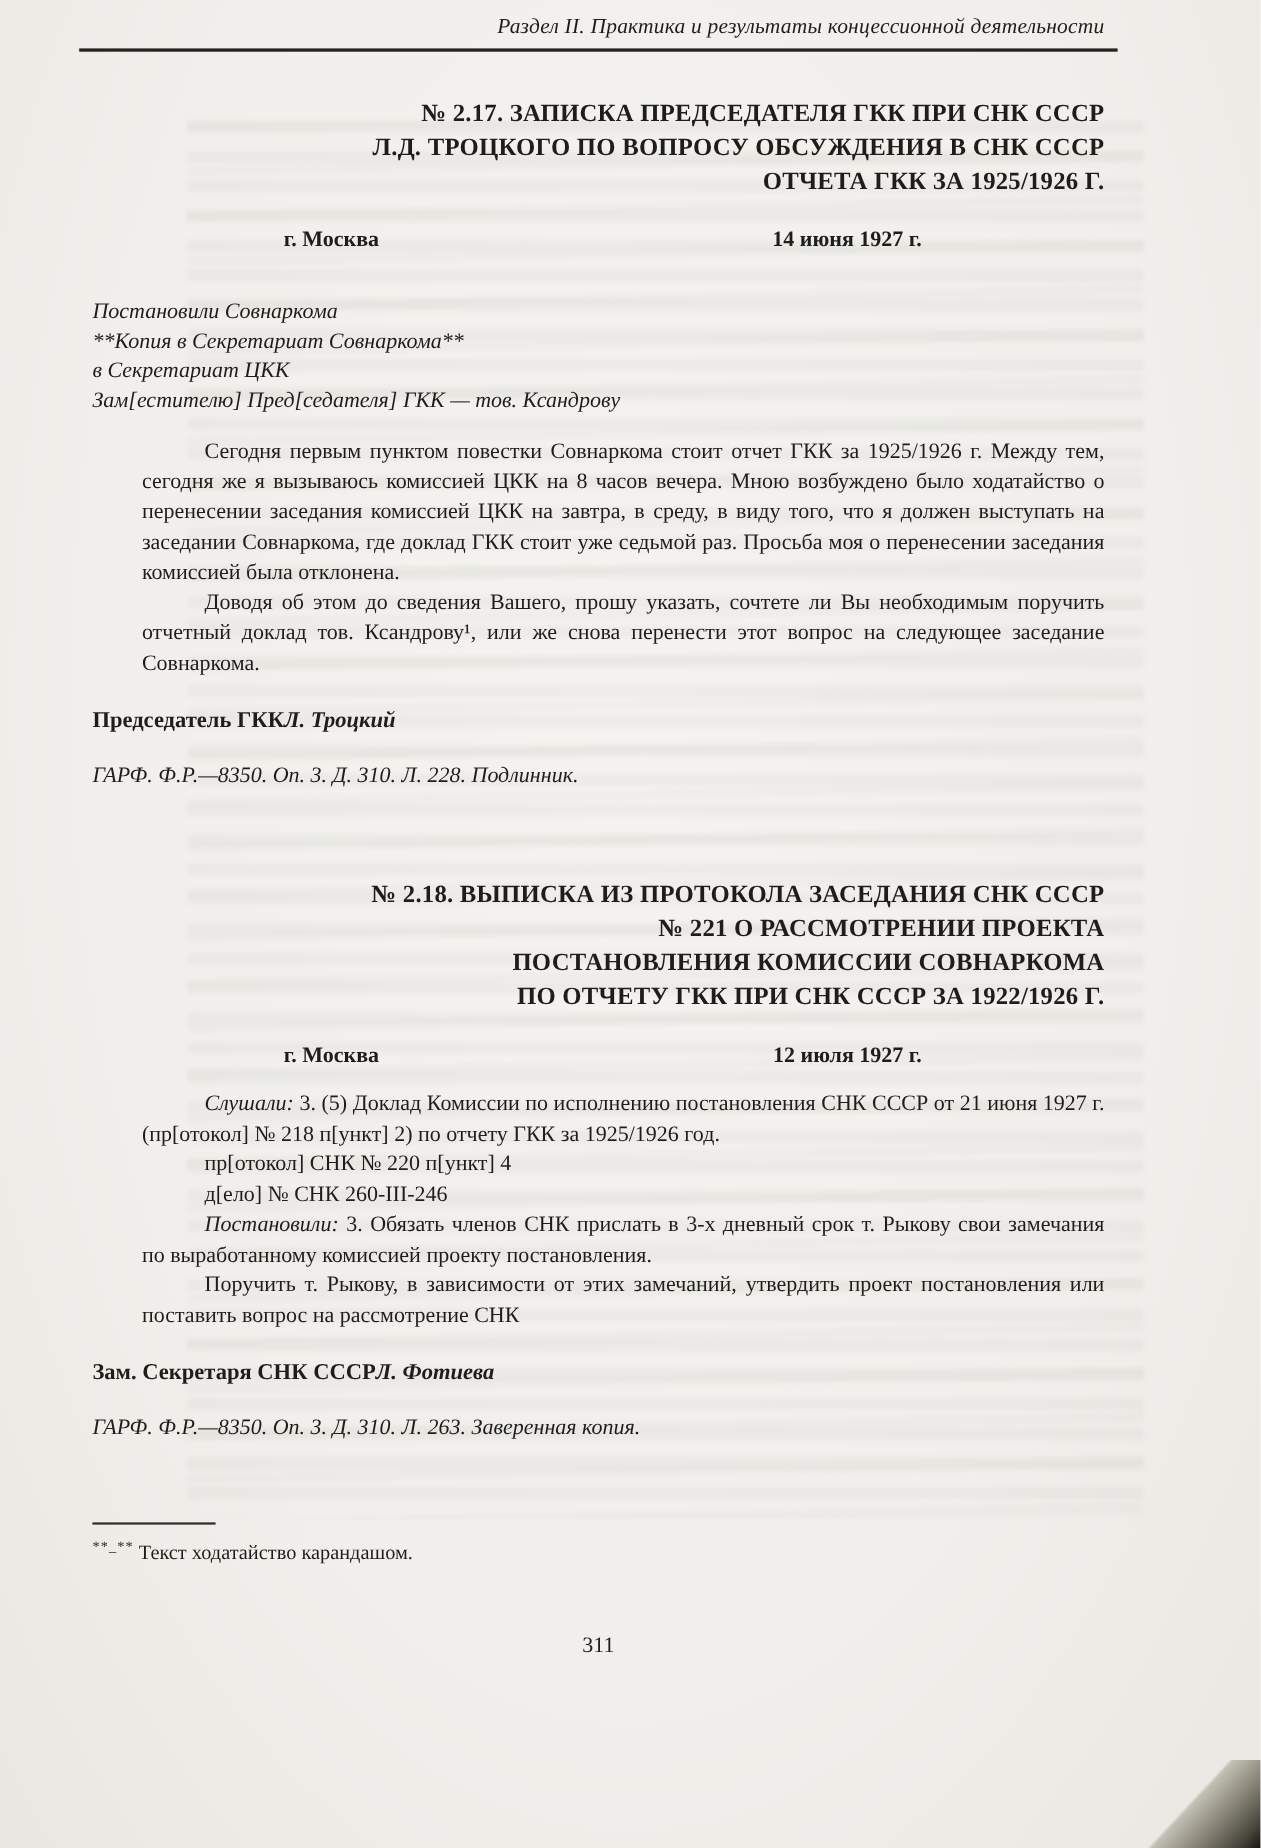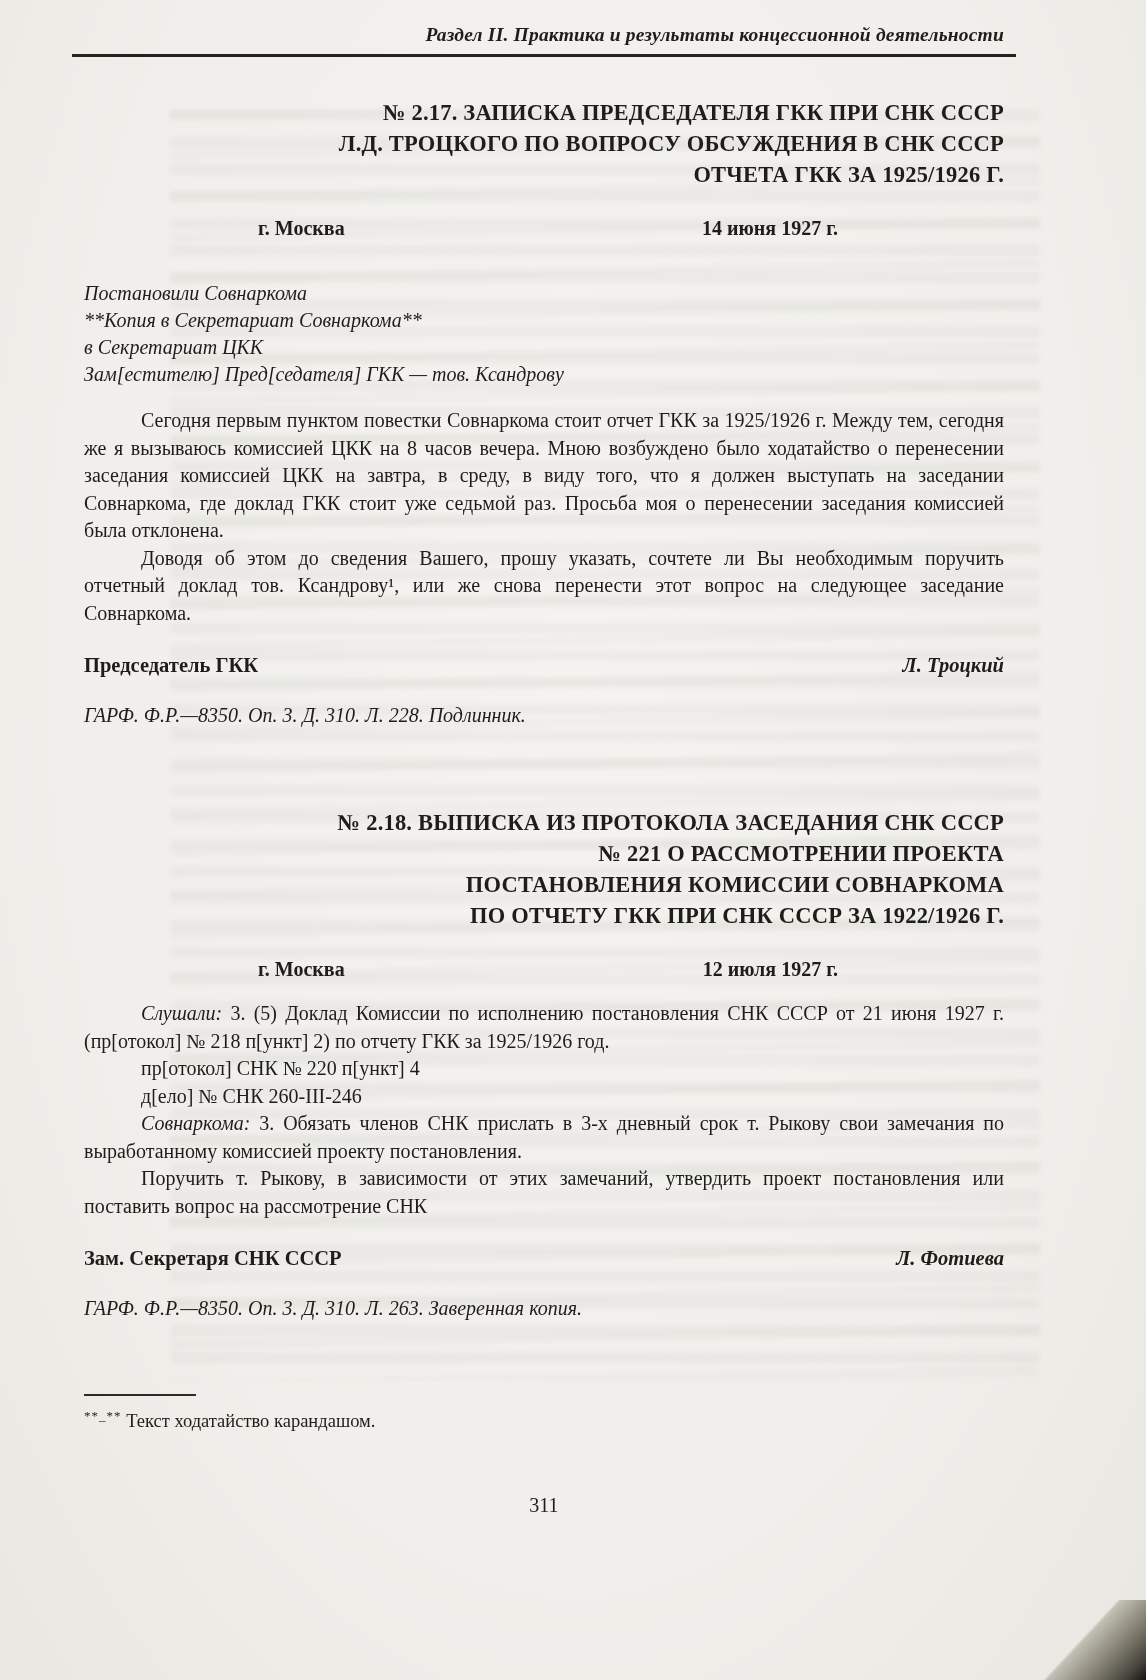--- a/index.html
+++ b/index.html
@@ -31,23 +31,23 @@
     width: 132px; height: 80px;
     background: linear-gradient(133deg, rgba(0,0,0,0) 50%, #c2bfb4 52%, #8a8779 70%, #45423a 90%, #141310 100%);
   }
   .content {
     position: absolute;
     left: 84px;
     top: 0;
     width: 920px;
   }
   .running-header {
-    padding-top: 24px;
+    padding-top: 14px;
     text-align: right;
-    font-weight: bold;
+    font-weight: normal;
     font-style: italic;
     font-size: 19.5px;
     letter-spacing: 0.2px;
   }
   .header-rule {
     height: 3px;
     background: #24231f;
     margin: 8px -12px 0 -12px;
   }
   .doc-title {
@@ -67,37 +67,36 @@
     font-weight: bold;
     font-size: 20px;
     align-items: center;
   }
   .address {
     margin-top: 40px;
     font-style: italic;
     font-size: 20px;
     line-height: 27px;
   }
-  .doc-body { margin-top: 19px; }
+  .doc-body { margin-top: 19px; margin-left: 45px; }
   .body-par {
     margin: 0;
     font-size: 20px;
     line-height: 27.5px;
     text-align: justify;
     text-indent: 57px;
   }
   .lead-italic { font-style: italic; }
   .ref-line {
     font-size: 20px;
     line-height: 27.5px;
     padding-left: 57px;
   }
   .signature {
     display: flex;
-    justify-content: space-between;
     margin-top: 27px;
     font-size: 20.5px;
     font-weight: bold;
   }
   .sig-name { font-style: italic; }
   .source {
     margin: 27px 0 0 0;
     font-style: italic;
     font-size: 20px;
   }
@@ -179,21 +178,21 @@
     </div>
 
     <div class="doc-body">
       <p class="body-par">
         <span class="lead-italic">Слушали:</span>
         <span>3. (5) Доклад Комиссии по исполнению постановления СНК СССР от 21 июня 1927 г. (пр[отокол] № 218 п[ункт] 2) по отчету ГКК за 1925/1926 год.</span>
       </p>
       <div class="ref-line">пр[отокол] СНК № 220 п[ункт] 4</div>
       <div class="ref-line">д[ело] № СНК 260-III-246</div>
       <p class="body-par">
-        <span class="lead-italic">Совнаркома:</span>
+        <span class="lead-italic">Постановили:</span>
         <span>3. Обязать членов СНК прислать в 3-х дневный срок т. Рыкову свои замечания по выработанному комиссией проекту постановления.</span>
       </p>
       <p class="body-par">Поручить т. Рыкову, в зависимости от этих замечаний, утвердить проект постановления или поставить вопрос на рассмотрение СНК</p>
     </div>
 
     <div class="signature">
       <span class="sig-role">Зам. Секретаря СНК СССР</span>
       <span class="sig-name">Л. Фотиева</span>
     </div>
 

